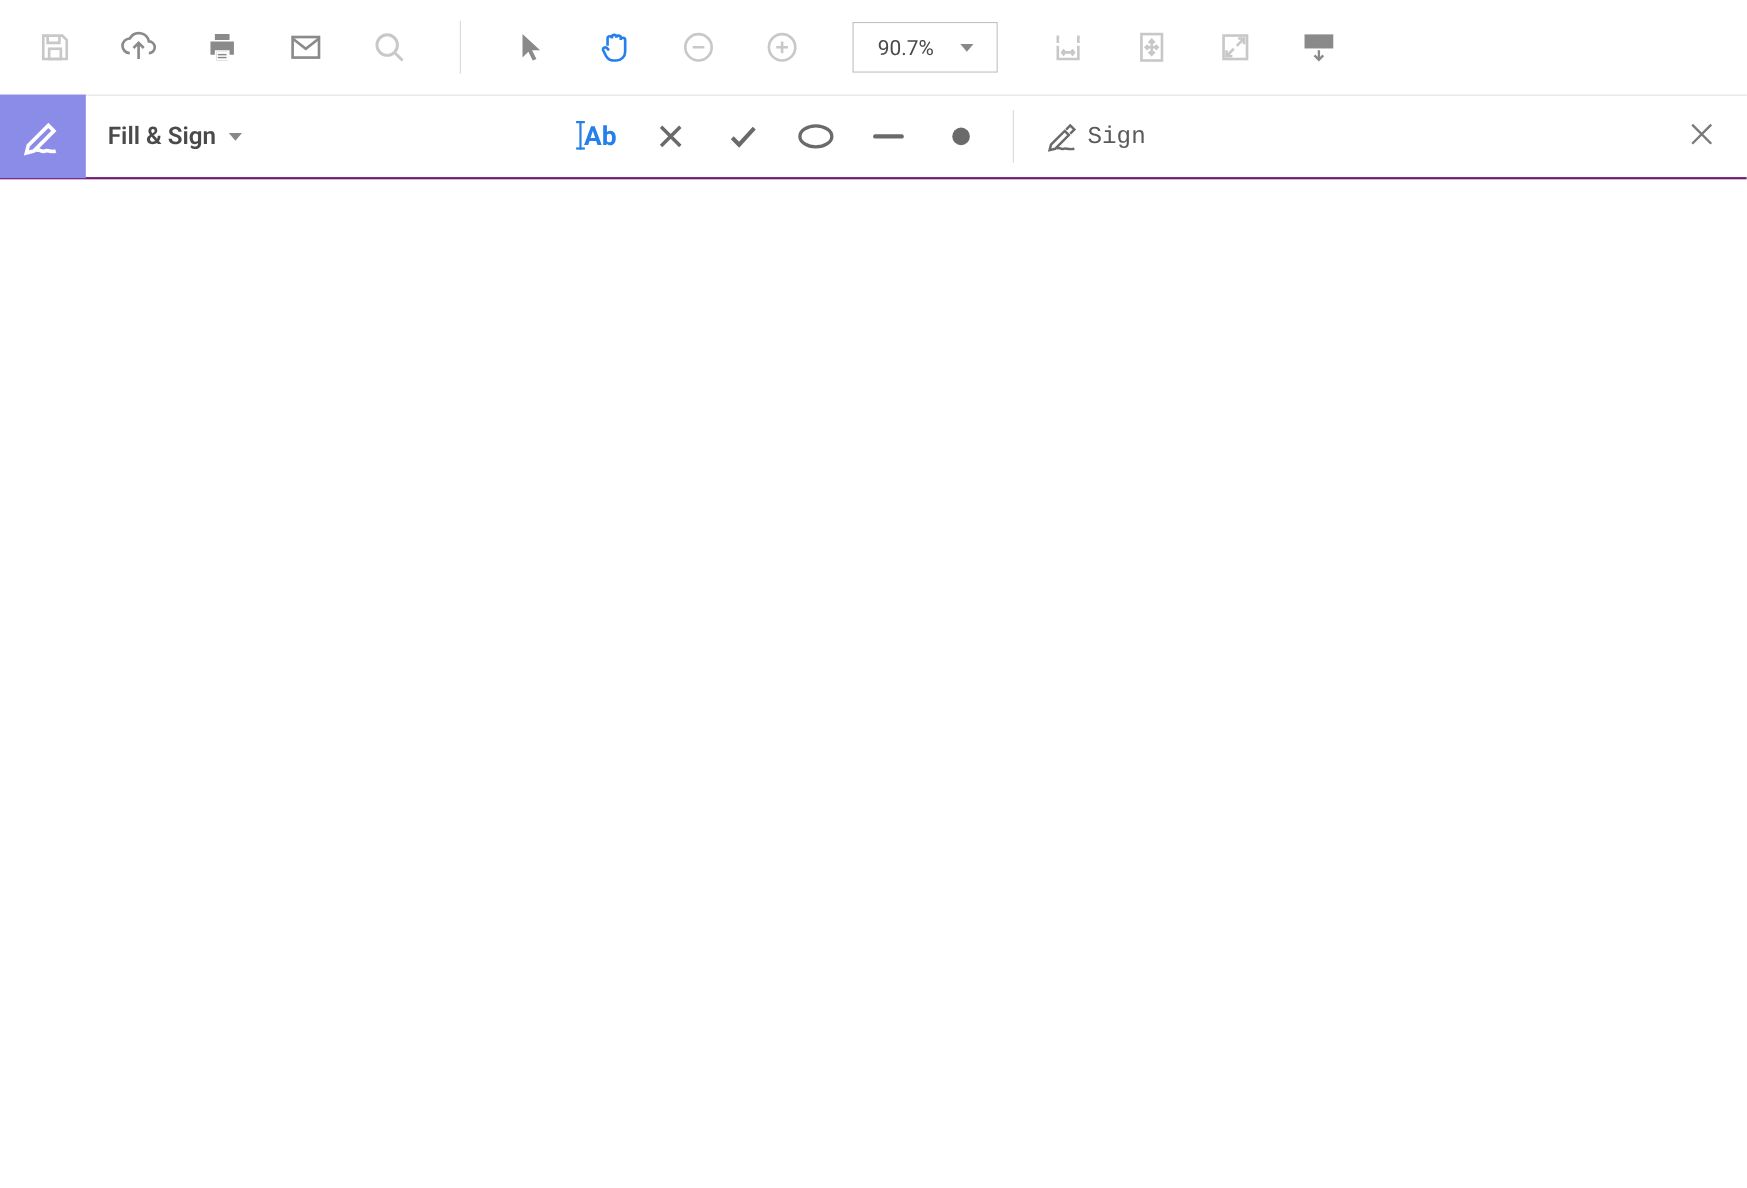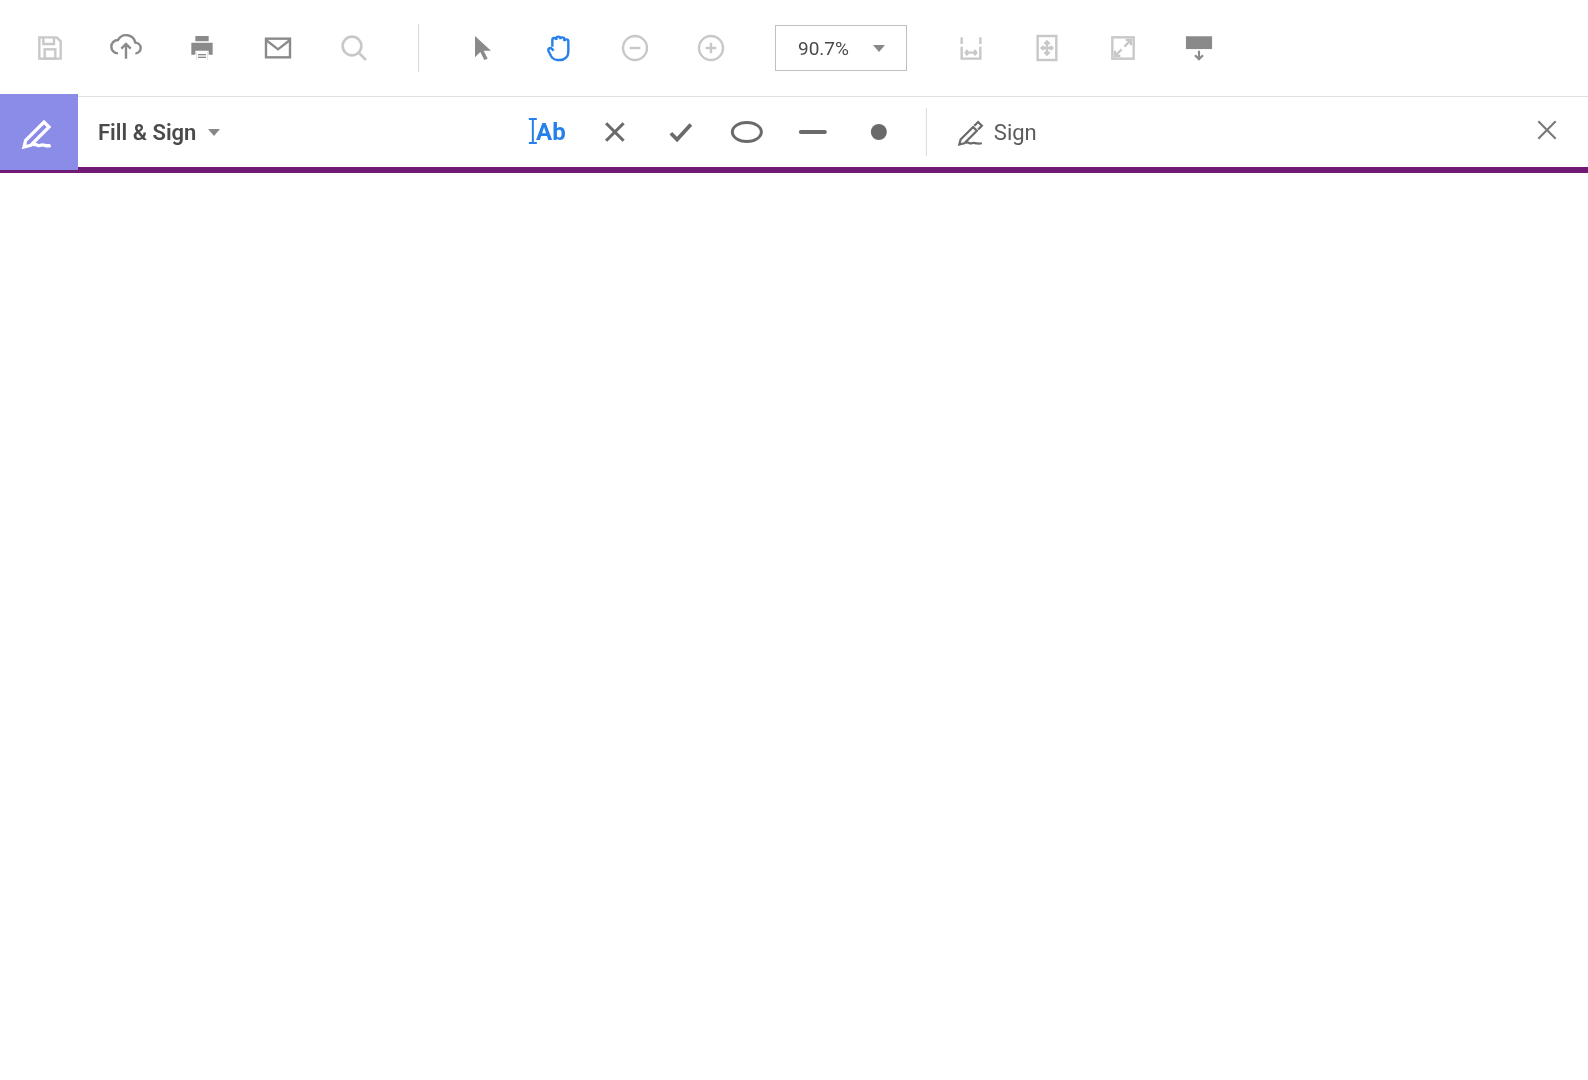--- a/index.html
+++ b/index.html
@@ -8,21 +8,21 @@
       box-sizing: border-box;
     }
     body {
       font-family: -apple-system, BlinkMacSystemFont, "Segoe UI", Roboto, sans-serif;
       background: #fff;
       width: 1588px;
       height: 1080px;
       overflow: hidden;
     }
     .main-toolbar {
-      height: 97px;
+      height: 87px;
       display: flex;
       align-items: center;
       padding: 0 20px;
       border-bottom: 1px solid #e0e0e0;
       gap: 16px;
     }
     .toolbar-btn {
       width: 60px;
       height: 60px;
       display: flex;
@@ -67,21 +67,21 @@
       width: 0;
       height: 0;
       border-left: 6px solid transparent;
       border-right: 6px solid transparent;
       border-top: 7px solid #888;
     }
     .secondary-toolbar {
       height: 76px;
       display: flex;
       align-items: center;
-      border-bottom: 6px solid #701a75;
+      border-bottom: 2px solid #701a75;
       position: relative;
     }
     .edit-badge {
       width: 78px;
       height: 76px;
       background: #8b8be8;
       display: flex;
       align-items: center;
       justify-content: center;
       color: #fff;
@@ -181,20 +181,21 @@
       background: #d8d8d8;
       margin: 0 14px;
     }
     .sign-btn {
       display: flex;
       align-items: center;
       gap: 5px;
       padding: 0 14px;
       cursor: pointer;
       color: #6a6a6a;
+      font-family: Liberation Mono, monospace;
     }
     .sign-btn svg {
       width: 34px;
       height: 30px;
     }
     .sign-label {
       font-size: 22px;
       color: #5a5a5a;
     }
     .close-bar {

